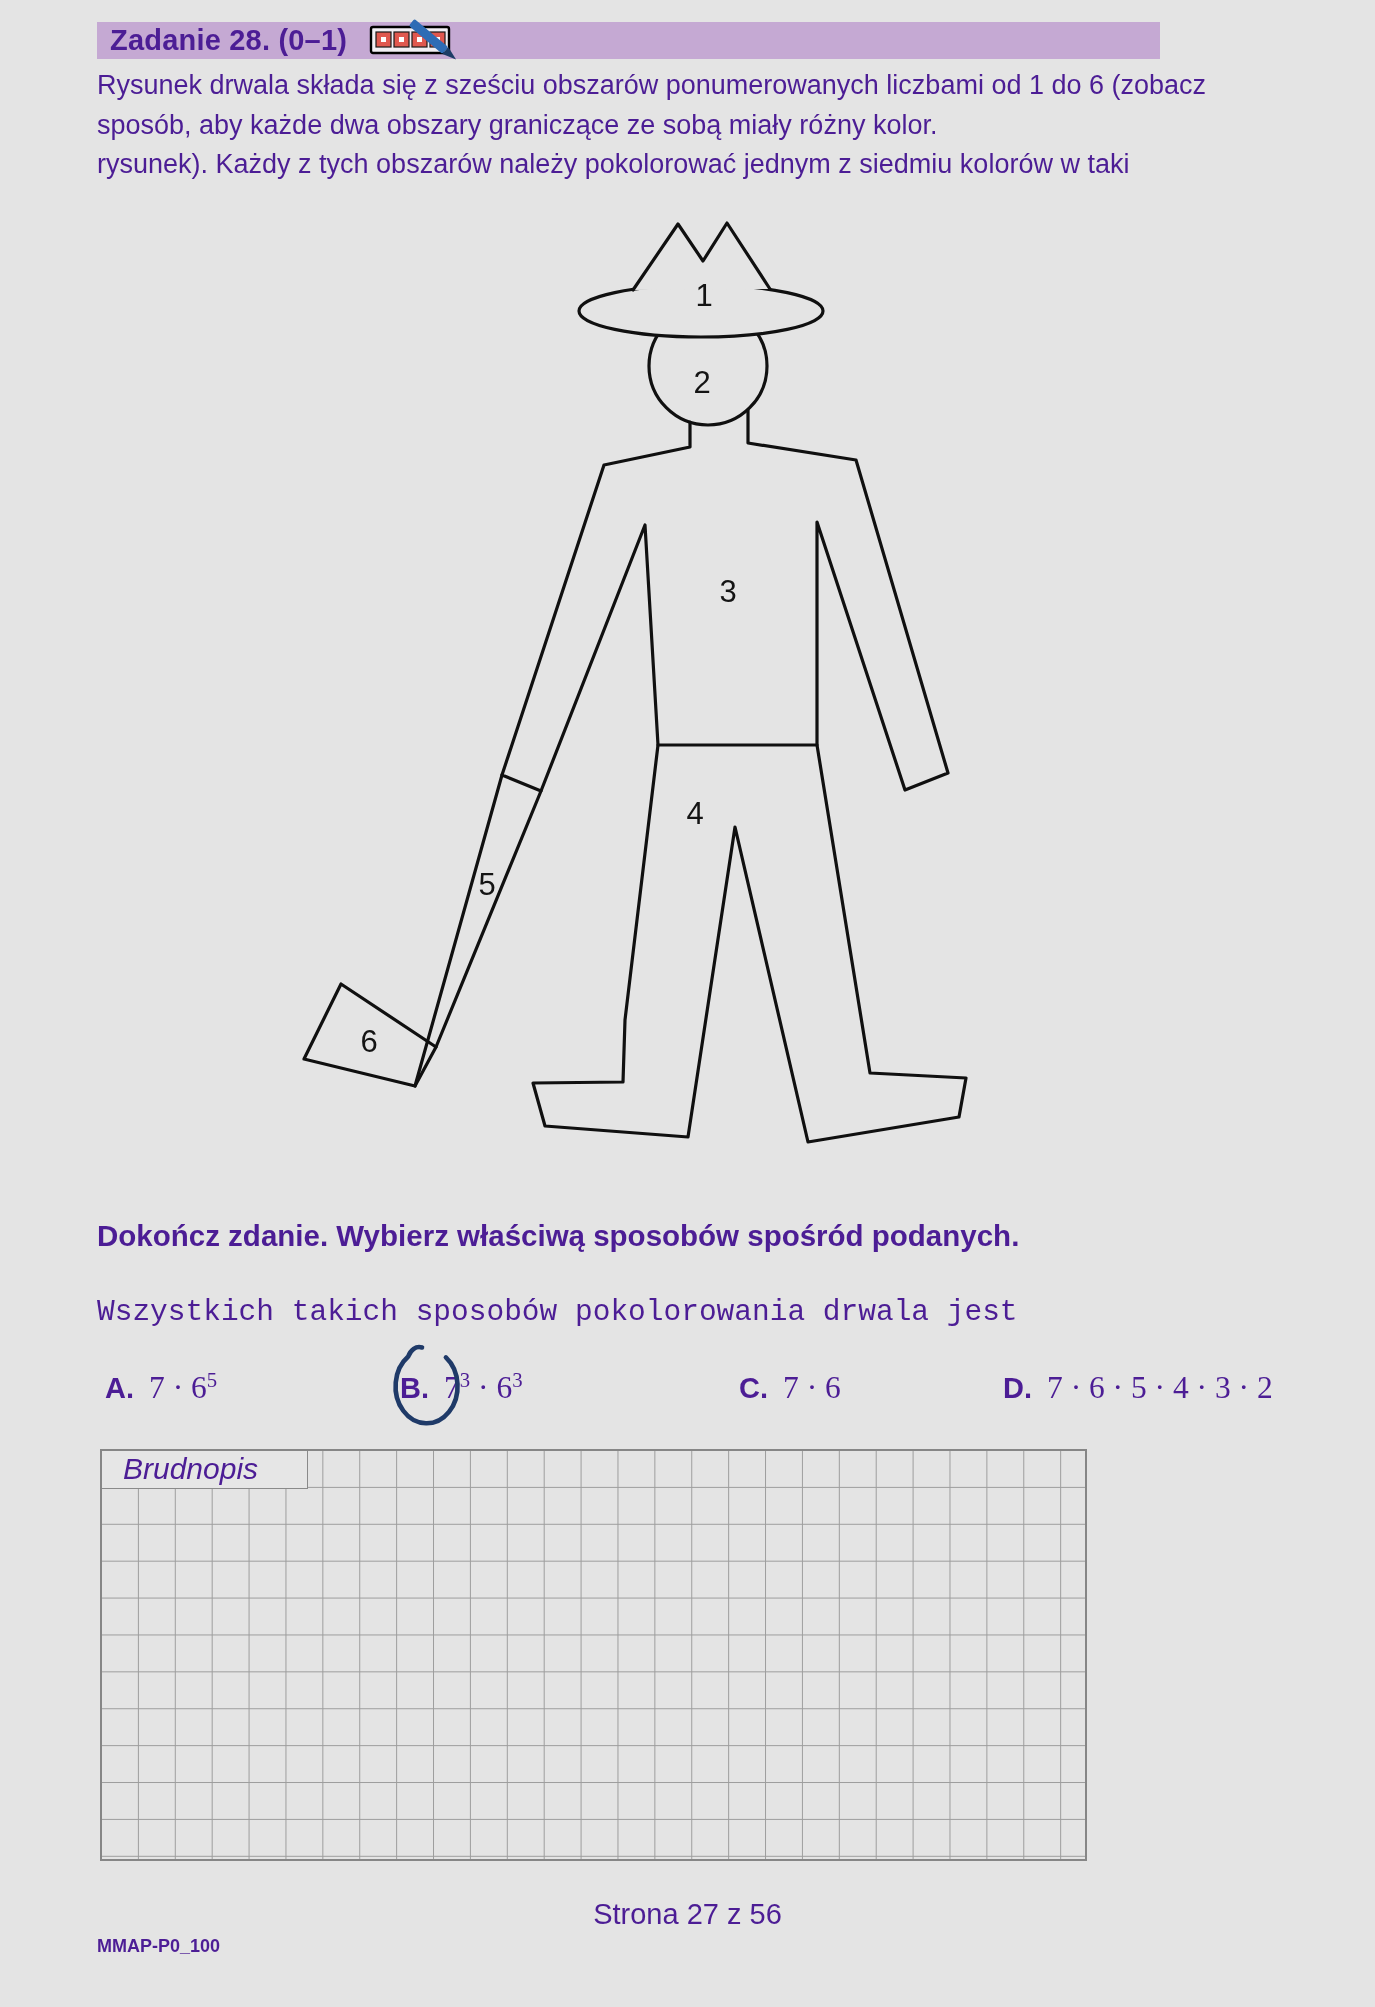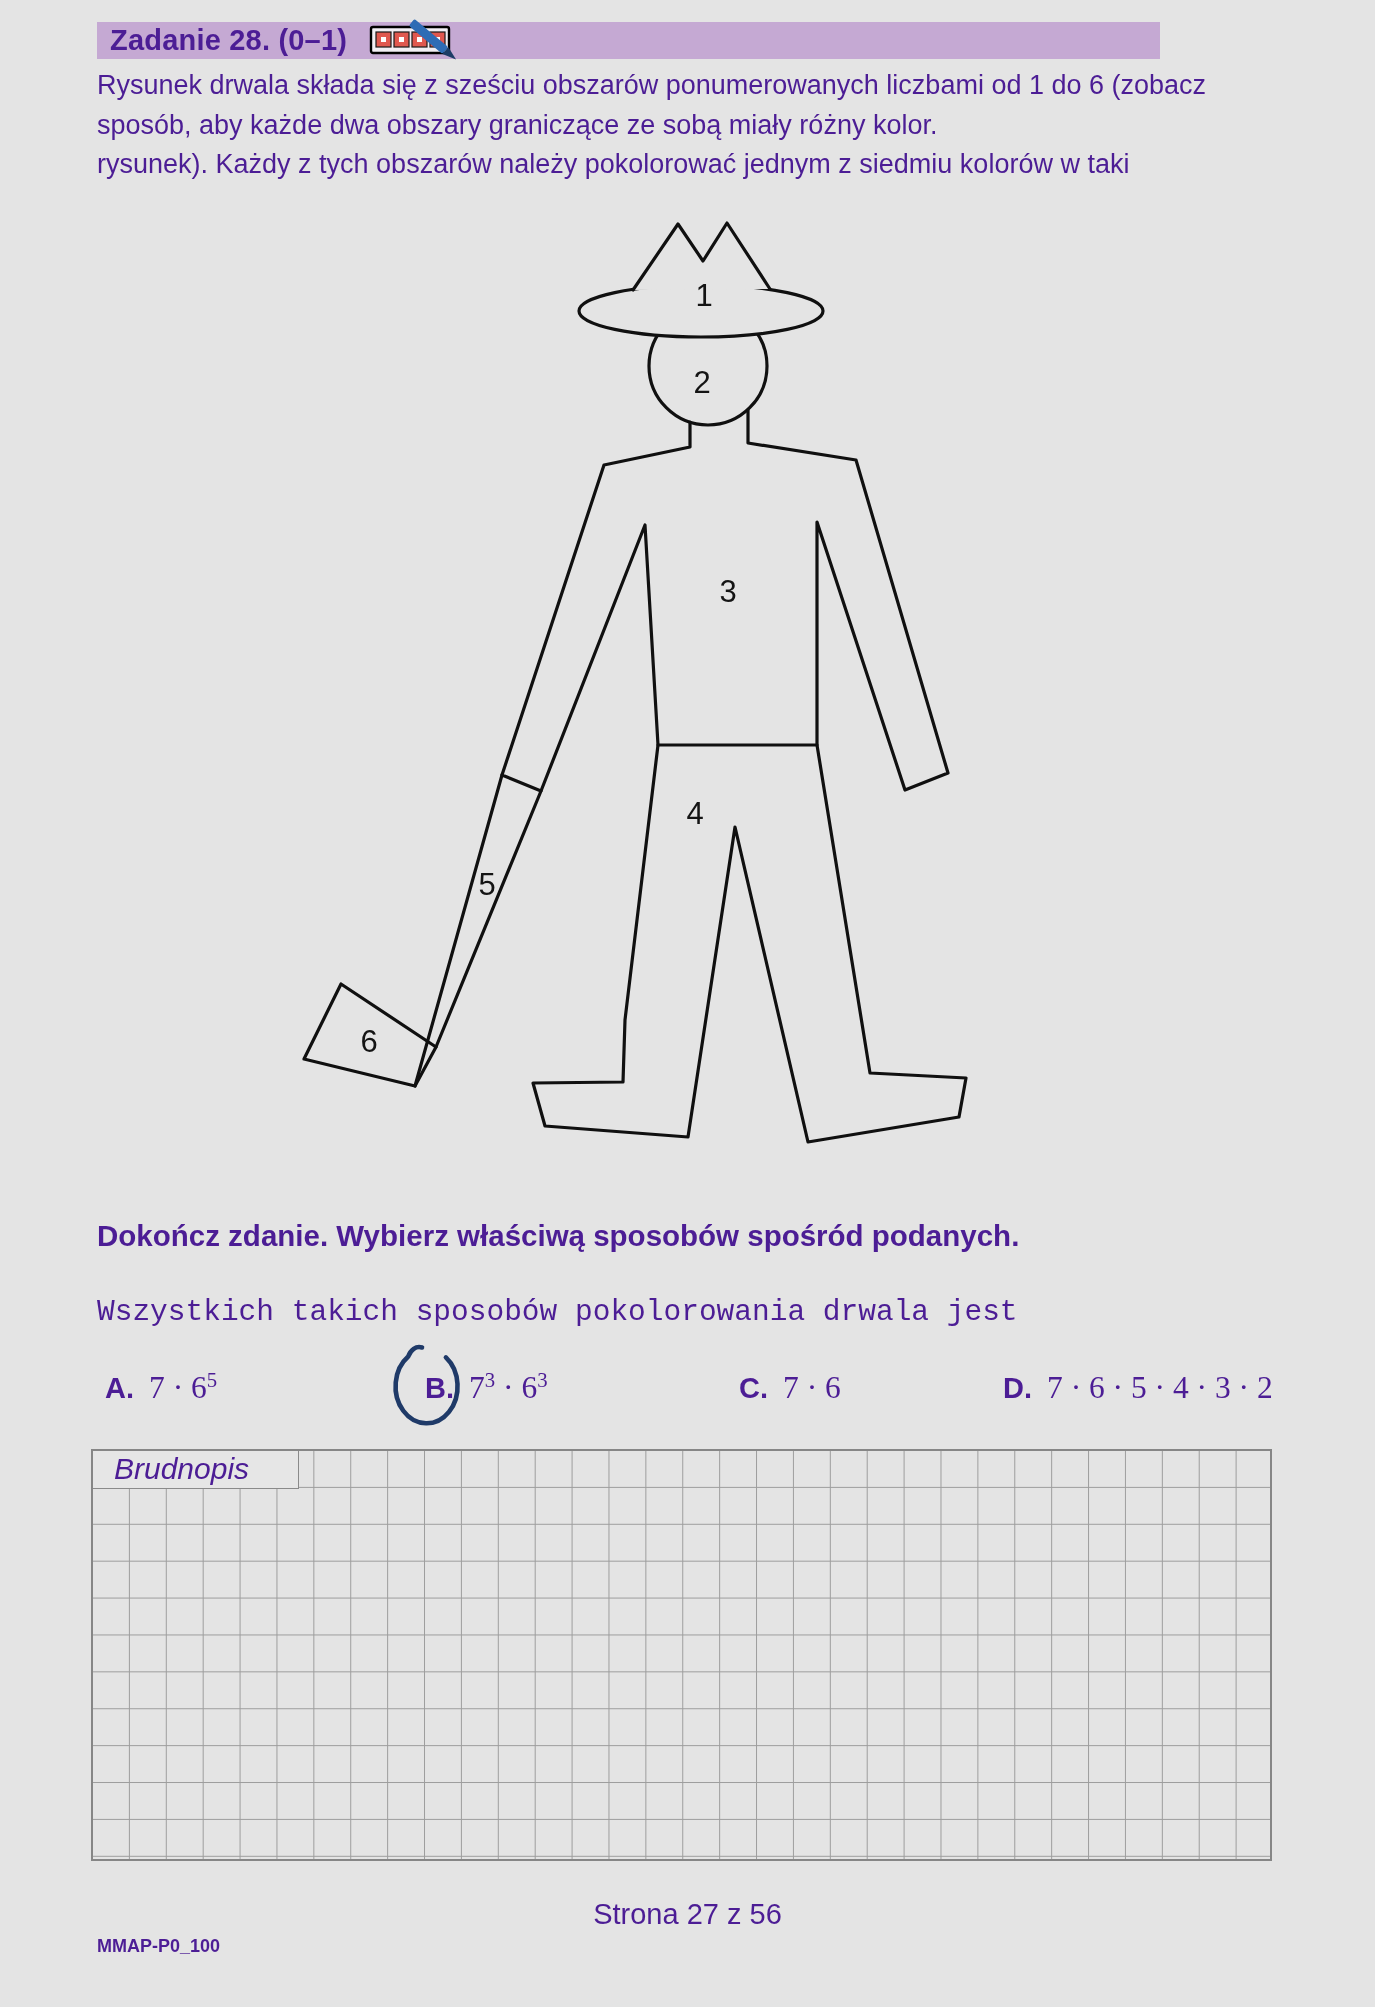--- a/index.html
+++ b/index.html
@@ -22,24 +22,24 @@
 
   .prompt-bold{position:absolute;left:97px;top:1219px;width:1225px;
                font-size:29.5px;font-weight:bold;}
   .prompt-lead{position:absolute;left:97px;top:1295px;width:1225px;font-size:29.5px;font-family:Liberation Mono, monospace;}
 
   .options{position:absolute;left:0;top:1366px;width:1375px;height:60px;}
   .opt{position:absolute;top:0;line-height:44px;white-space:nowrap;}
   .opt-letter{font-size:29px;font-weight:bold;margin-right:15px;}
   .opt-expr{font-family:"Liberation Serif",serif;font-size:31.5px;white-space:pre;}
   .sup{font-size:0.66em;position:relative;top:-0.52em;white-space:pre;}
-  .opt-a{left:105px;} .opt-b{left:400px;margin-left:25px;} .opt-c{left:739px;text-align:right;} .opt-d{left:1003px;}
+  .opt-a{left:105px;} .opt-b{left:400px;} .opt-c{left:739px;text-align:right;} .opt-d{left:1003px;}
   .sel-circle{position:absolute;left:381px;top:1347px;width:90px;height:92px;overflow:visible;}
 
-  .scratch{position:absolute;left:91px;top:1449px;width:1181px;height:412px;
+  .scratch{position:absolute;left:100px;top:1449px;width:987px;height:412px;
            border:2px solid #868686;box-sizing:border-box;
            background-image:
              linear-gradient(to right,#9d9d9d 1px,transparent 1px),
              linear-gradient(to bottom,#9d9d9d 1px,transparent 1px);
            background-size:36.9px 36.9px;background-position:-1px -1px;}
   .scratch-label{position:absolute;left:0;top:0;width:184px;height:37px;
            background:#e6e6e6;border-right:1px solid #8a8a8a;border-bottom:1px solid #8a8a8a;
            font-style:italic;font-size:30px;line-height:36px;padding-left:21px;box-sizing:content-box;}
 
   .footer-page{position:absolute;left:0;top:1898px;width:1375px;text-align:center;font-size:29px;}

